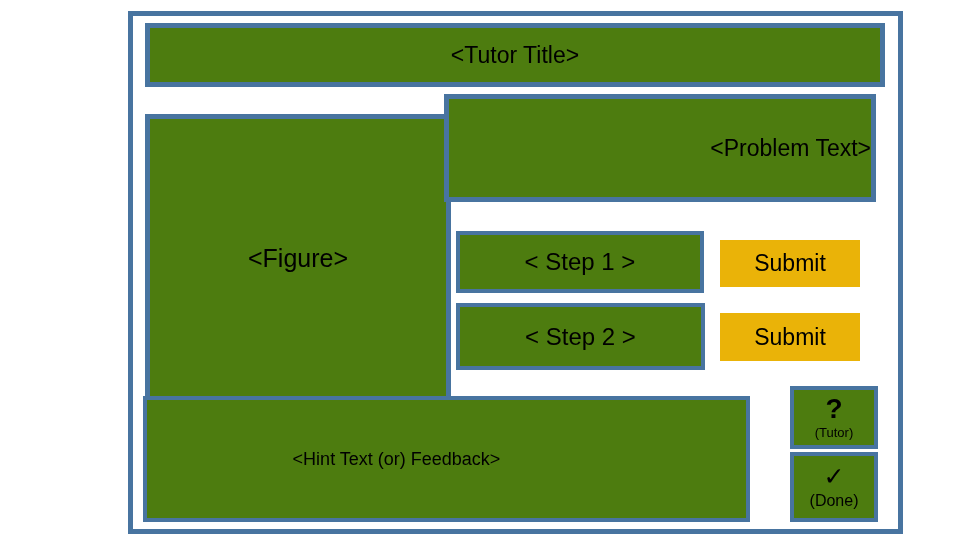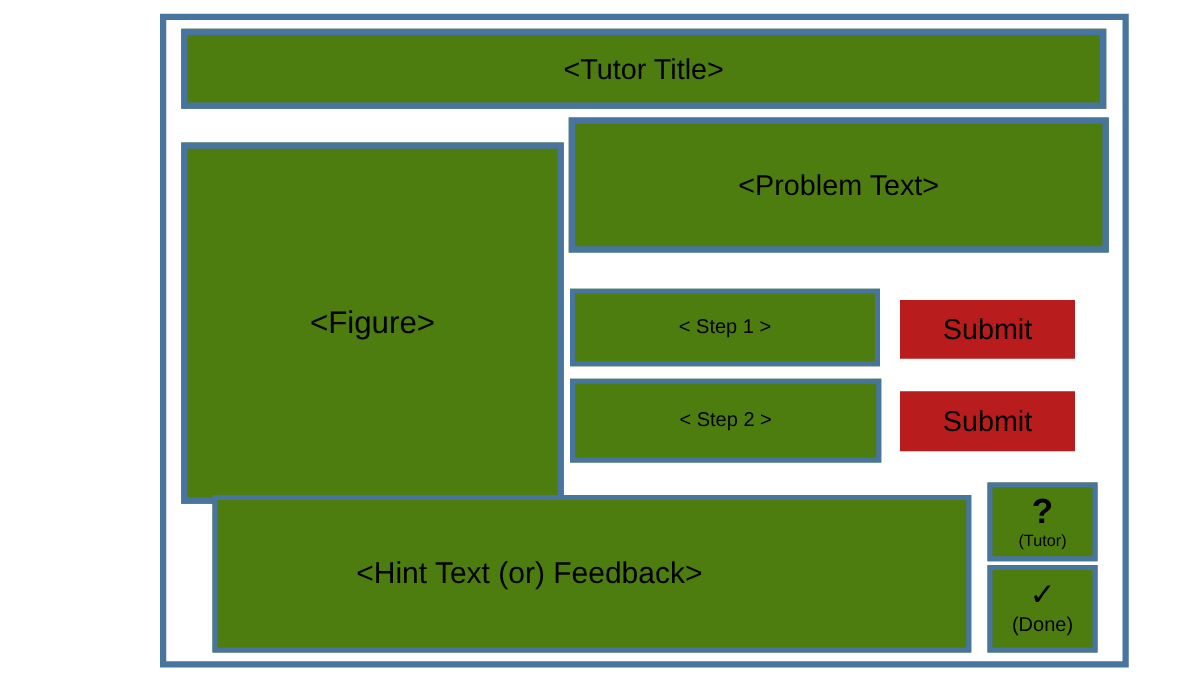--- a/index.html
+++ b/index.html
@@ -34,52 +34,52 @@
     left: 145px; top: 23px;
     width: 740px; height: 64px;
     font-size: 23px;
   }
   .figure-box {
     left: 145px; top: 114px;
     width: 306px; height: 289px;
     font-size: 25px;
   }
   .problem-box {
-    left: 455px; top: 94px;
+    left: 444px; top: 94px;
     width: 432px; height: 108px;
     font-size: 23px;
+    justify-content: flex-end;
   }
   .step-box {
     border-width: 4px;
-    font-size: 16px;
+    font-size: 24px;
     align-items: center;
   }
   .step-box.step-1 { left: 456px; top: 231px; width: 248px; height: 62px; }
   .step-box.step-2 { left: 456px; top: 303px; width: 249px; height: 67px; }
   .submit-btn {
     position: absolute;
-    background: #b91c1c;
+    background: #eab308;
     border: none;
     display: flex;
     align-items: center;
     justify-content: center;
     font-size: 23px;
     color: #000000;
     cursor: pointer;
     font-family: "Liberation Sans", sans-serif;
   }
   .submit-btn.submit-1 { left: 720px; top: 240px; width: 140px; height: 47px; }
   .submit-btn.submit-2 { left: 720px; top: 313px; width: 140px; height: 48px; }
   .hint-box {
     left: 143px; top: 396px;
     width: 607px; height: 126px;
     border-width: 4px;
-    font-size: 24px;
+    font-size: 18px;
     padding-right: 100px;
-    margin-left: 27px;
   }
   .side-btn {
     border-width: 4px;
     flex-direction: column;
     cursor: pointer;
     gap: 2px;
   }
   .side-btn.hint-btn { left: 790px; top: 386px; width: 88px; height: 63px; }
   .side-btn.done-btn { left: 790px; top: 452px; width: 88px; height: 70px; }
   .btn-glyph { font-size: 28px; font-weight: bold; line-height: 1; }

